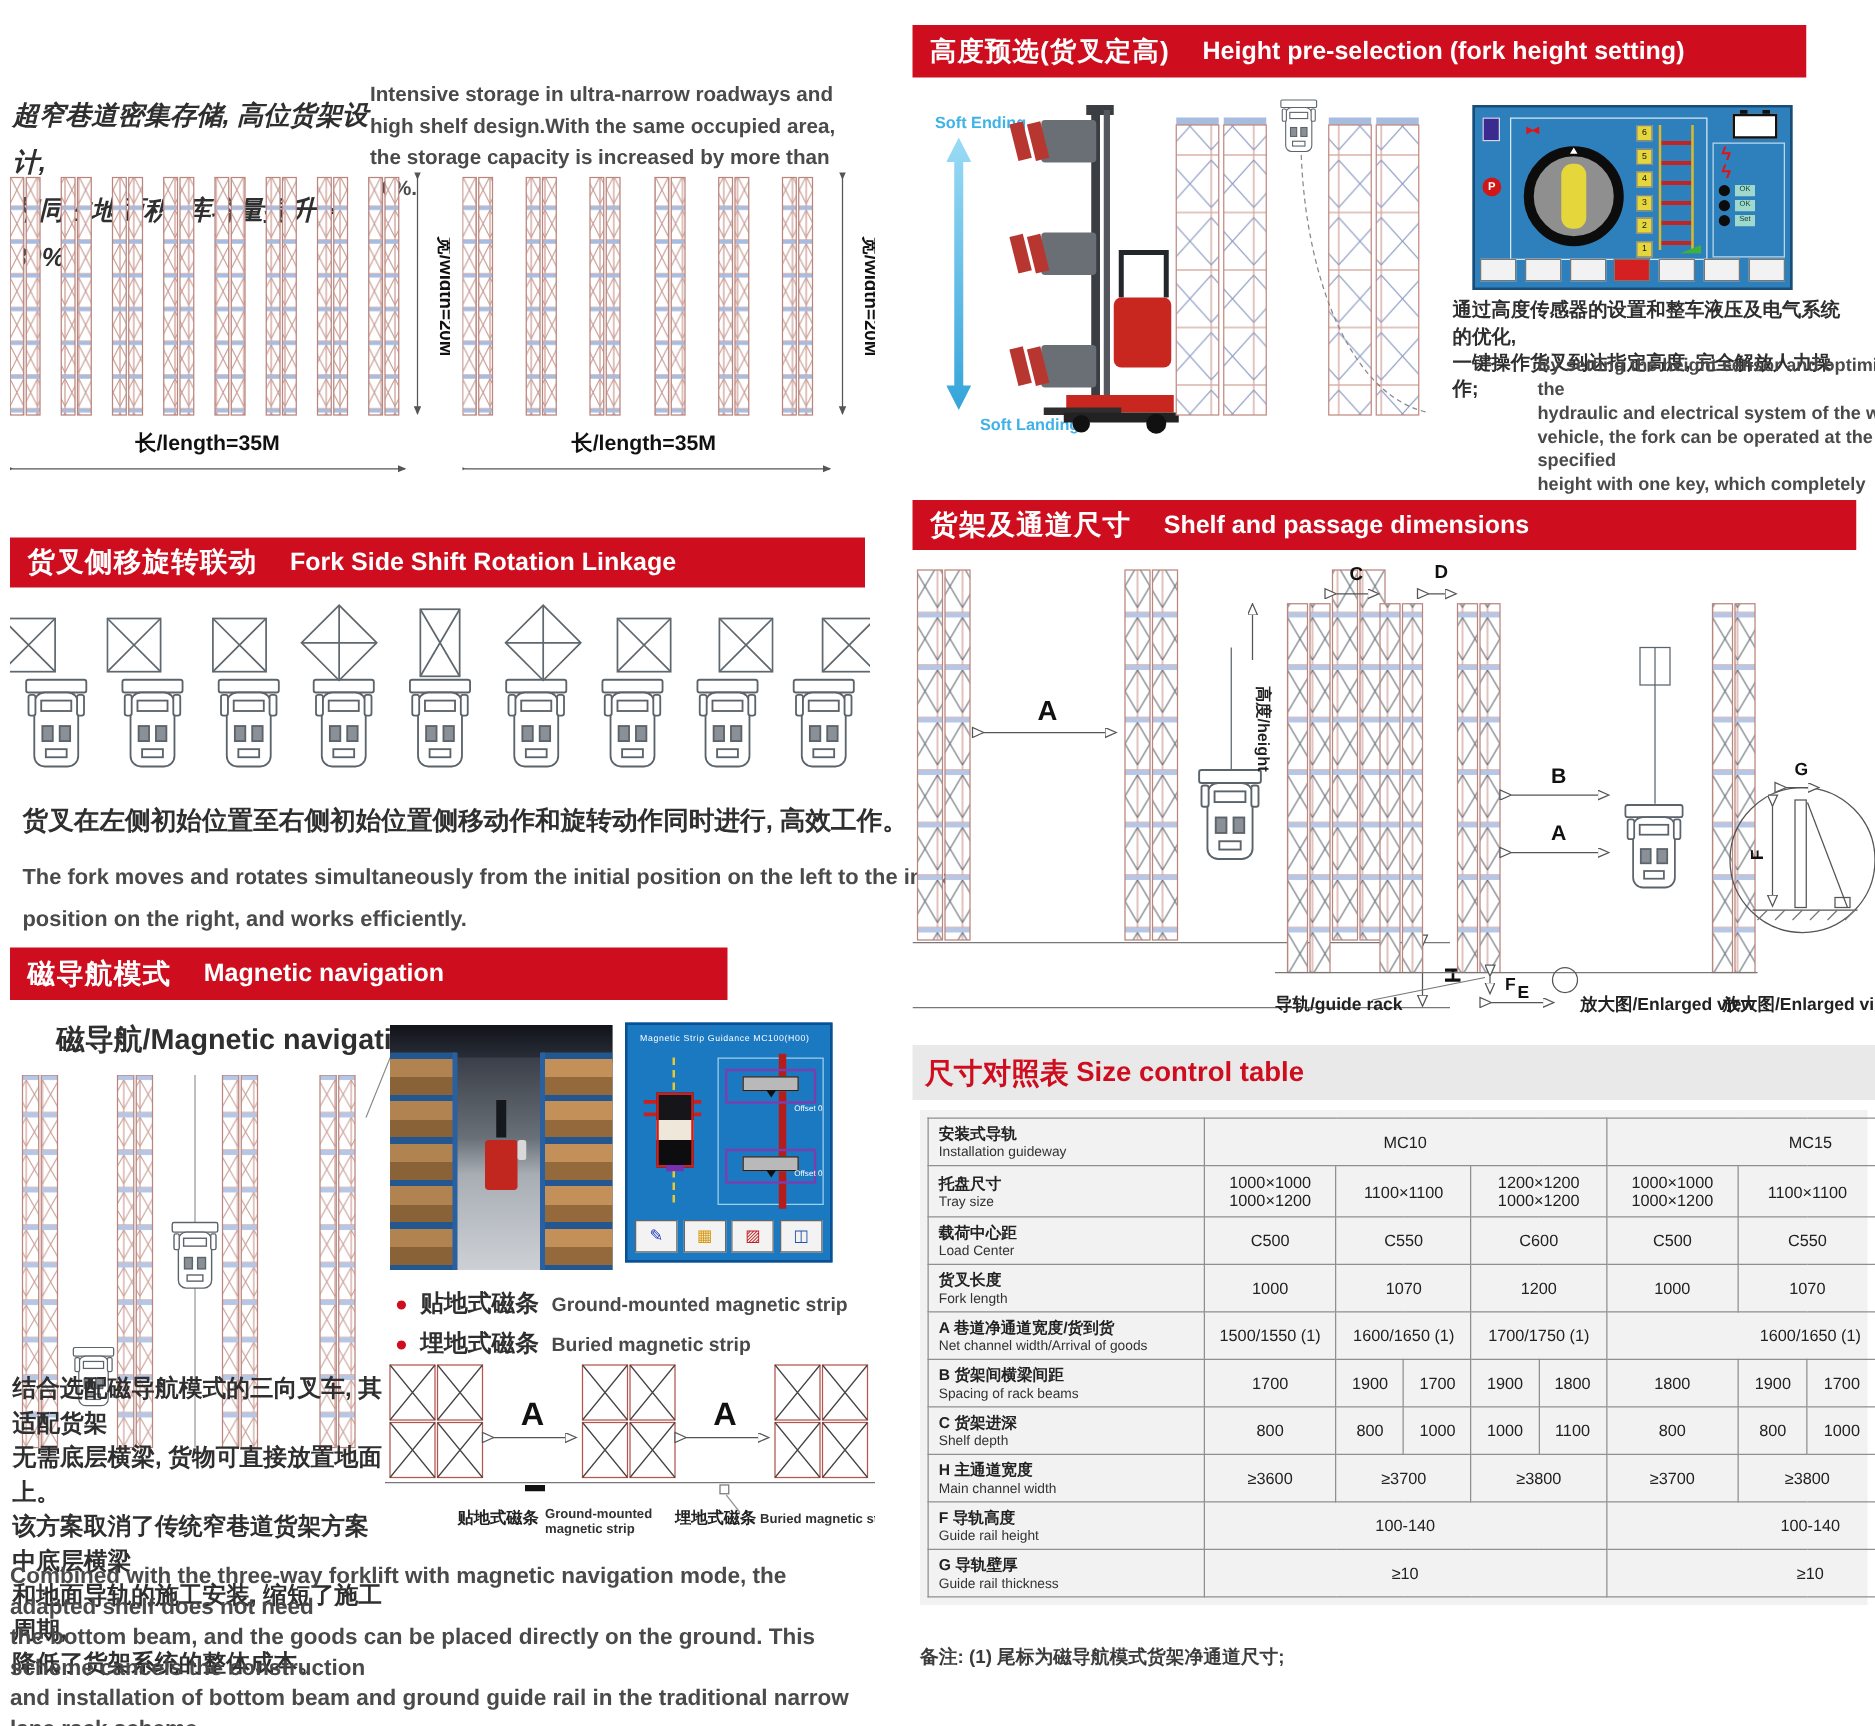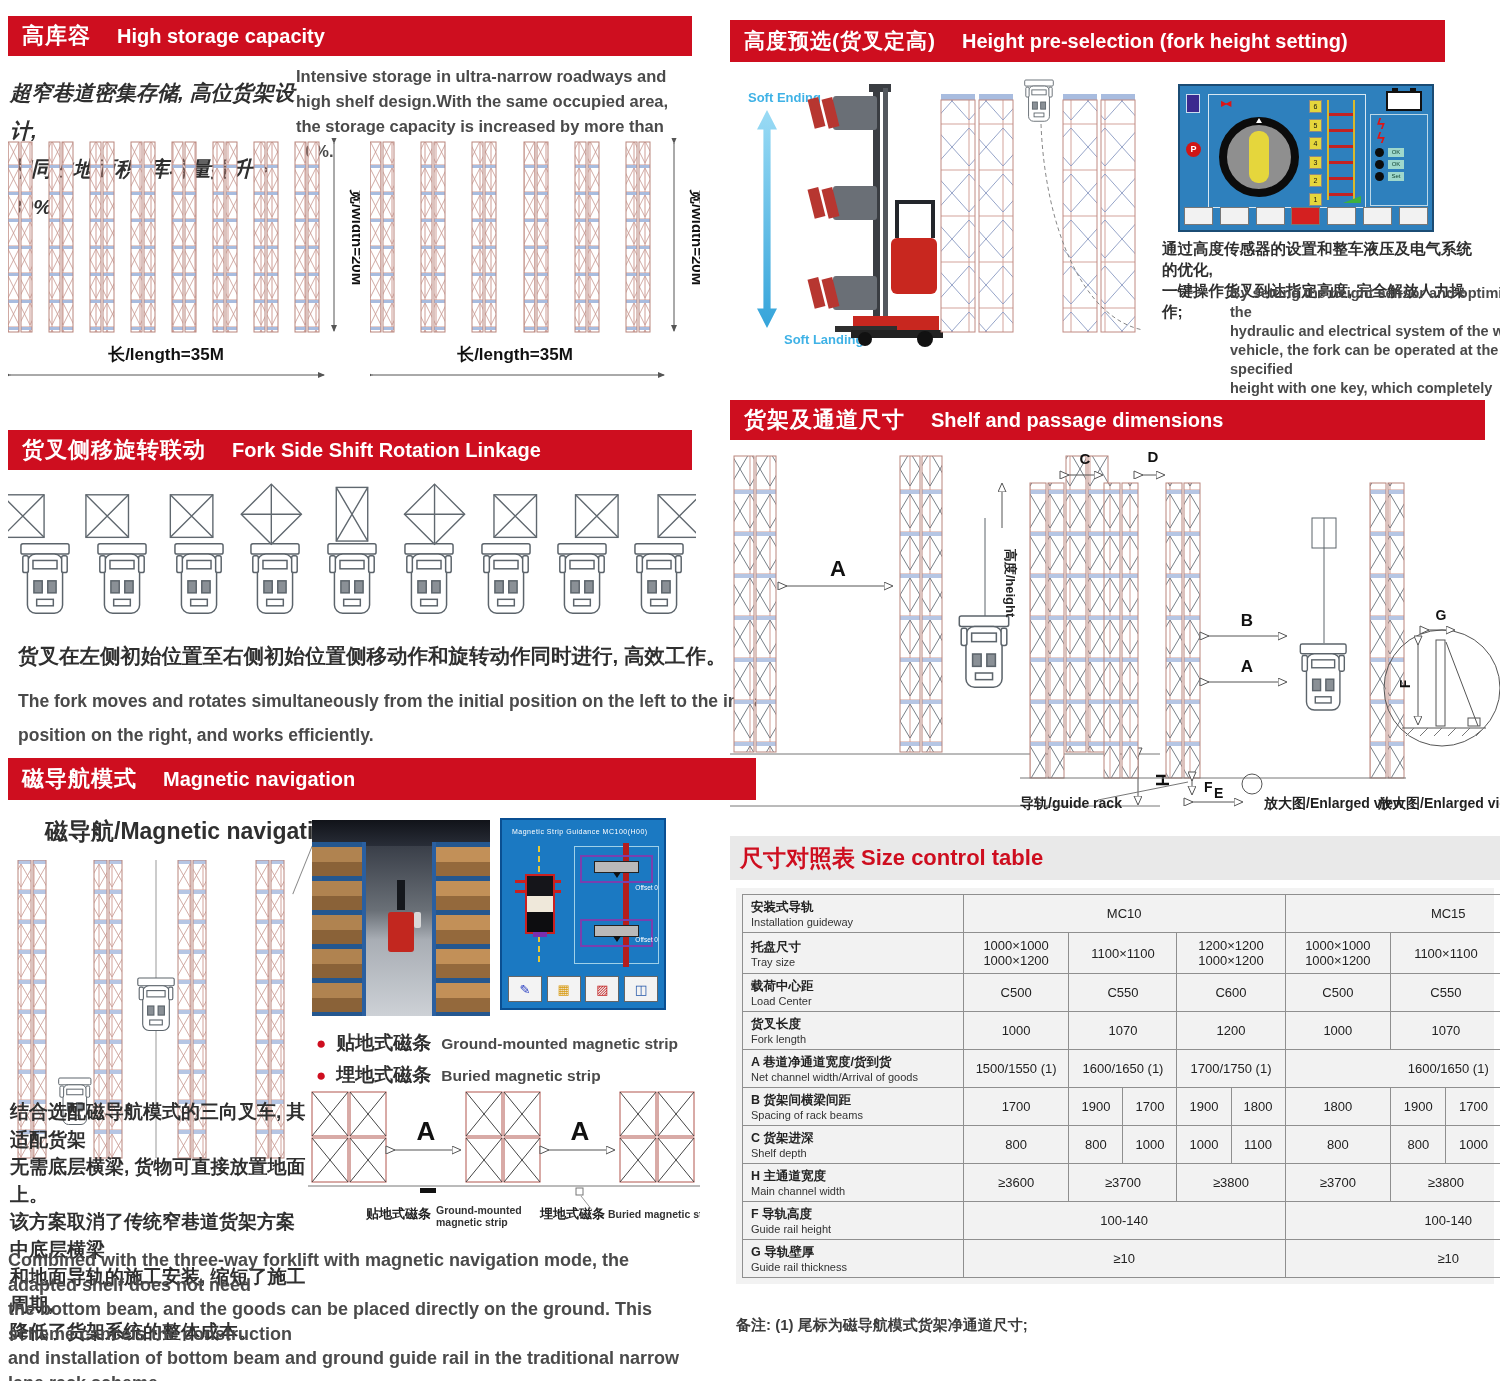--- a/index.html
+++ b/index.html
@@ -150,24 +150,20 @@
         <rect x="-23" y="-23" width="46" height="46"></rect>
         <path d="M-23 -23 L23 23 M23 -23 L-23 23" fill="none"></path>
       </g>
       <g id="sym-loadtall" stroke="#60686f" fill="#fff" stroke-width="1.5">
         <rect x="-17" y="-29" width="34" height="58"></rect>
         <path d="M-17 -29 L17 29 M17 -29 L-17 29" fill="none"></path>
       </g>
     </defs>
   </svg>
 
-  <div class="bar" style="left:8px;top:16px;width:684px;height:40px;">
-    <span class="zh">高库容</span>
-    <span class="en">High storage capacity</span>
-  </div>
   <div class="abs zhtxt prelines hs-zh">超窄巷道密集存储, 高位货架设计,
 相同占地面积, 库容量提升＞30%</div>
   <div class="abs entxt prelines hs-en">Intensive storage in ultra-narrow roadways and
 high shelf design.With the same occupied area,
 the storage capacity is increased by more than 30%.</div>
 
   <svg class="abs" style="left:8px;top:138px;" width="352" height="246" viewBox="0 0 352 246">
     <defs>
       <pattern id="pA" width="11" height="27" patternUnits="userSpaceOnUse">
         <rect width="11" height="27" fill="#fff" stroke="#cf9d95" stroke-width="1"></rect>
@@ -280,21 +276,21 @@
     <svg width="74" height="152" viewBox="0 0 80 150">
         <use href="#sym-truck" transform="translate(0,64)"></use>
         <use href="#sym-load" transform="translate(62,34)"></use>
       </svg>
   </div>
 
   <div class="abs zhtxt fl-zh">货叉在左侧初始位置至右侧初始位置侧移动作和旋转动作同时进行, 高效工作。</div>
   <div class="abs entxt prelines fl-en">The fork moves and rotates simultaneously from the initial position on the left to the initial
 position on the right, and works efficiently.</div>
 
-  <div class="bar" style="left:8px;top:758px;width:748px;height:42px;">
+  <div class="bar" style="left:8px;top:758px;width:574px;height:42px;">
     <span class="zh">磁导航模式</span>
     <span class="en">Magnetic navigation</span>
   </div>
 
   <div class="abs mg-label">磁导航/Magnetic navigation</div>
   <div class="abs mg-pointer"></div>
 
   <svg class="abs" style="left:8px;top:860px;" width="296" height="302" viewBox="0 0 296 302">
     <defs>
       <pattern id="pM" width="13" height="30" patternUnits="userSpaceOnUse">

